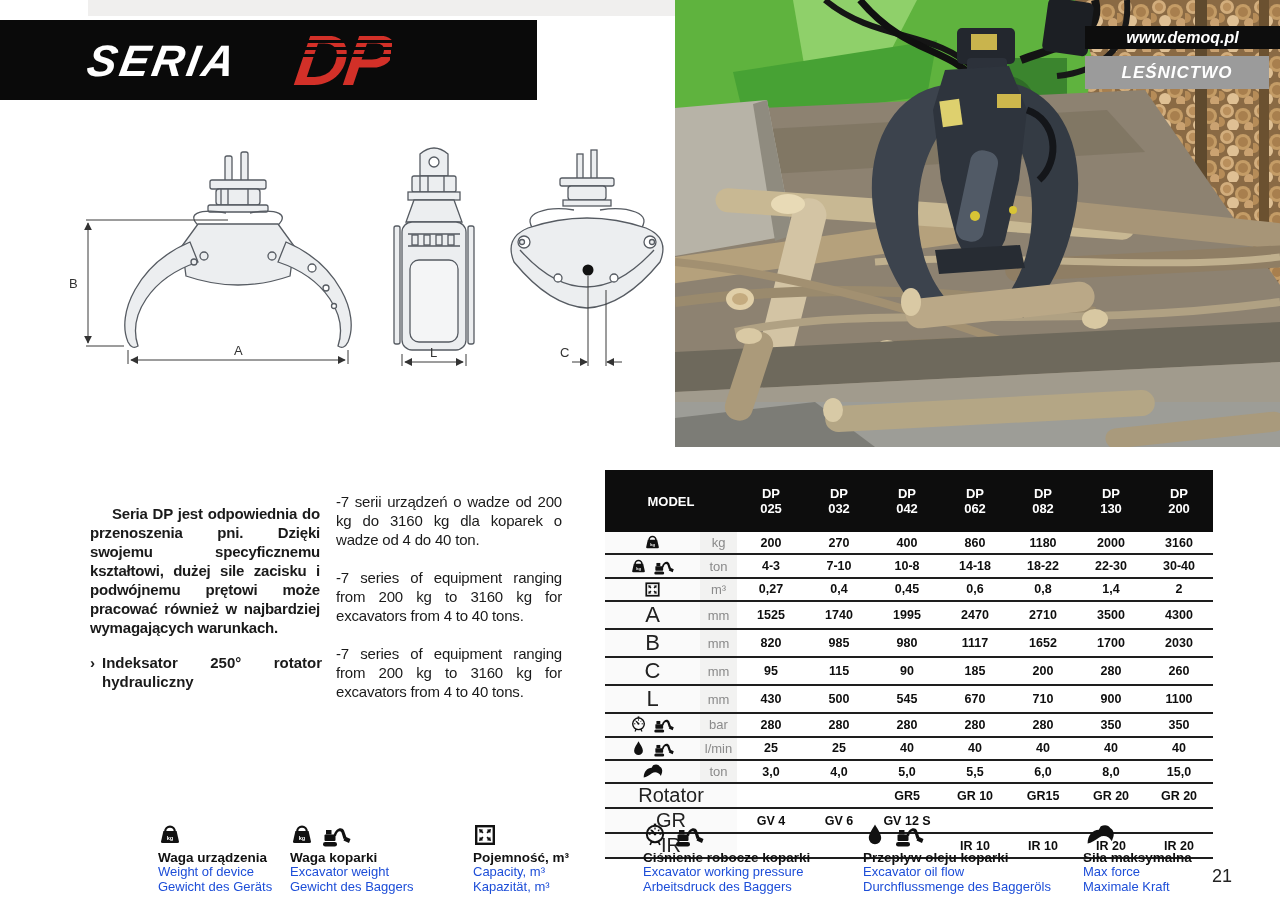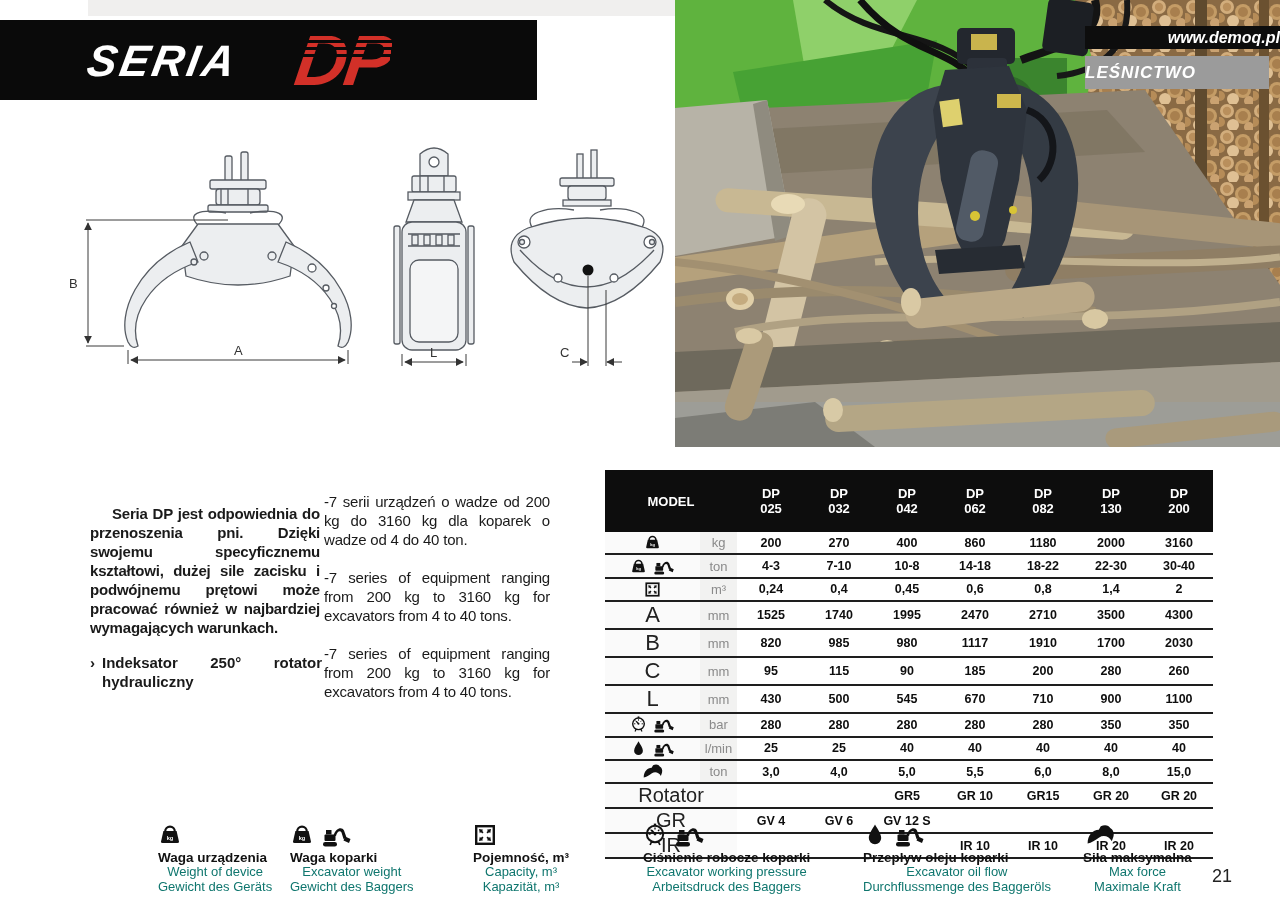--- a/index.html
+++ b/index.html
@@ -13,36 +13,36 @@
   .dp{position:absolute;left:296px;top:2px;font-size:72px;line-height:76px;font-weight:900;
       font-style:italic;letter-spacing:-3px;transform:skewX(-8deg);
       background-image:repeating-linear-gradient(to bottom,#d23028 0 4px,rgba(0,0,0,0) 4px 7px),
                        linear-gradient(#d23028,#d23028);
       background-size:100% 36px,100% 42px;background-position:0 0,0 36px;background-repeat:no-repeat;
       -webkit-background-clip:text;background-clip:text;color:transparent;}
   
   .photo{position:absolute;left:675px;top:0;width:605px;height:447px;overflow:hidden;background:#8a6a44;}
   .photo svg{display:block;width:605px;height:447px;}
   .site-bar{position:absolute;left:1085px;top:26px;width:195px;height:23px;background:#0d0d0d;
-            display:flex;align-items:center;justify-content:flex-end;}
+            display:flex;align-items:center;justify-content:center;}
   .site-bar span{color:#fff;font-weight:bold;font-style:italic;font-size:16px;}
   .cat-bar{position:absolute;left:1085px;top:56px;width:184px;height:33px;background:#9b9b9b;
-           display:flex;align-items:center;justify-content:flex-start;}
+           display:flex;align-items:center;justify-content:center;}
   .cat-bar span{color:#fff;font-weight:bold;font-style:italic;font-size:17px;letter-spacing:1px;}
   
   .drawings{position:absolute;left:58px;top:138px;width:620px;height:245px;}
   .drawings text{font-family:"Liberation Sans",sans-serif;font-size:13px;fill:#333;}
   
   .intro{position:absolute;left:90px;top:492px;width:230px;font-size:15px;line-height:19px;
          font-weight:bold;text-align:justify;letter-spacing:-0.2px;margin-top:12px;}
   .intro p{margin:0;text-indent:22px;}
   .bullet{position:absolute;left:90px;top:653px;width:232px;font-size:15px;line-height:19px;
           font-weight:bold;text-align:justify;display:flex;gap:7px;}
   .bullet .mk{font-size:15px;}
-  .col2{position:absolute;left:324px;top:492px;width:226px;font-size:15px;line-height:19px;
+  .col2{position:absolute;left:336px;top:492px;width:226px;font-size:15px;line-height:19px;
         text-align:justify;letter-spacing:-0.2px;}
   .col2 p{margin:0 0 19px 0;}
   
   .spec-table{position:absolute;left:605px;top:470px;width:608px;}
   .spec-table table{width:608px;border-collapse:collapse;table-layout:fixed;}
   .spec-table th{background:#0d0d0d;color:#fff;font-size:13px;font-weight:bold;height:27px;padding:16px;}
   .spec-table td{height:21.4px;padding:0;border-bottom:2px solid #1e1e1e;text-align:center;
                  vertical-align:middle;background:#fff;}
   .spec-table td.unit{color:#8a8a8a;font-size:13px;background:#f2f2f1;}
   .spec-table td.val{font-weight:bold;font-size:12.5px;color:#0e0e0e;}
@@ -54,21 +54,21 @@
   .ic{display:inline-block;vertical-align:middle;}
   .ic.sm.ics{width:17px;height:17px;}
   .ic.sm.icw{width:25px;height:17px;}
   .ic.lg.ics{width:24px;height:24px;}
   .ic.lg.icw{width:34px;height:24px;}
   
   .legend{position:absolute;left:0;top:820px;width:1280px;height:92px;}
   .legend-item{position:absolute;top:0;}
   .li-icons{height:27px;display:flex;align-items:flex-end;gap:5px;}
   .li-pl{font-size:13.5px;font-weight:bold;margin-top:3px;line-height:15px;color:#111;}
-  .li-en,.li-de{font-size:13px;line-height:14.5px;color:#0f766e;text-align:center;}
+  .li-en,.li-de{font-size:13px;line-height:14.5px;color:#1d4ed8;}
   .page-number{position:absolute;left:1212px;top:866px;font-size:18px;color:#222;}
 </style>
 </head>
 <body>
 
 <svg width="0" height="0" style="position:absolute" aria-hidden="true">
   <defs>
     <symbol id="weight-icon" viewBox="0 0 24 24">
       <path d="M7.2 8.4 a4.8 4.8 0 0 1 9.6 0" fill="none" stroke="#111" stroke-width="2.2"></path>
       <path d="M5.4 8 h13.2 l2.3 10.2 q.4 1.9 -1.5 1.9 h-14.8 q-1.9 0 -1.5 -1.9 z" fill="#111"></path>
@@ -368,21 +368,21 @@
           </tr>
           <tr>
             <td class="iconcell">
               <span class="inner">
                 <svg class="ic sm ics">
                   <use href="#capacity-icon"></use>
                 </svg>
               </span>
             </td>
             <td class="unit">m³</td>
-            <td class="val">0,24</td>
+            <td class="val">0,27</td>
             <td class="val">0,4</td>
             <td class="val">0,45</td>
             <td class="val">0,6</td>
             <td class="val">0,8</td>
             <td class="val">1,4</td>
             <td class="val">2</td>
           </tr>
           <tr>
             <td class="iconcell">
               <span class="inner">
@@ -402,21 +402,21 @@
             <td class="iconcell">
               <span class="inner">
                 <span class="biglabel">B</span>
               </span>
             </td>
             <td class="unit">mm</td>
             <td class="val">820</td>
             <td class="val">985</td>
             <td class="val">980</td>
             <td class="val">1117</td>
-            <td class="val">1910</td>
+            <td class="val">1652</td>
             <td class="val">1700</td>
             <td class="val">2030</td>
           </tr>
           <tr>
             <td class="iconcell">
               <span class="inner">
                 <span class="biglabel">C</span>
               </span>
             </td>
             <td class="unit">mm</td>

